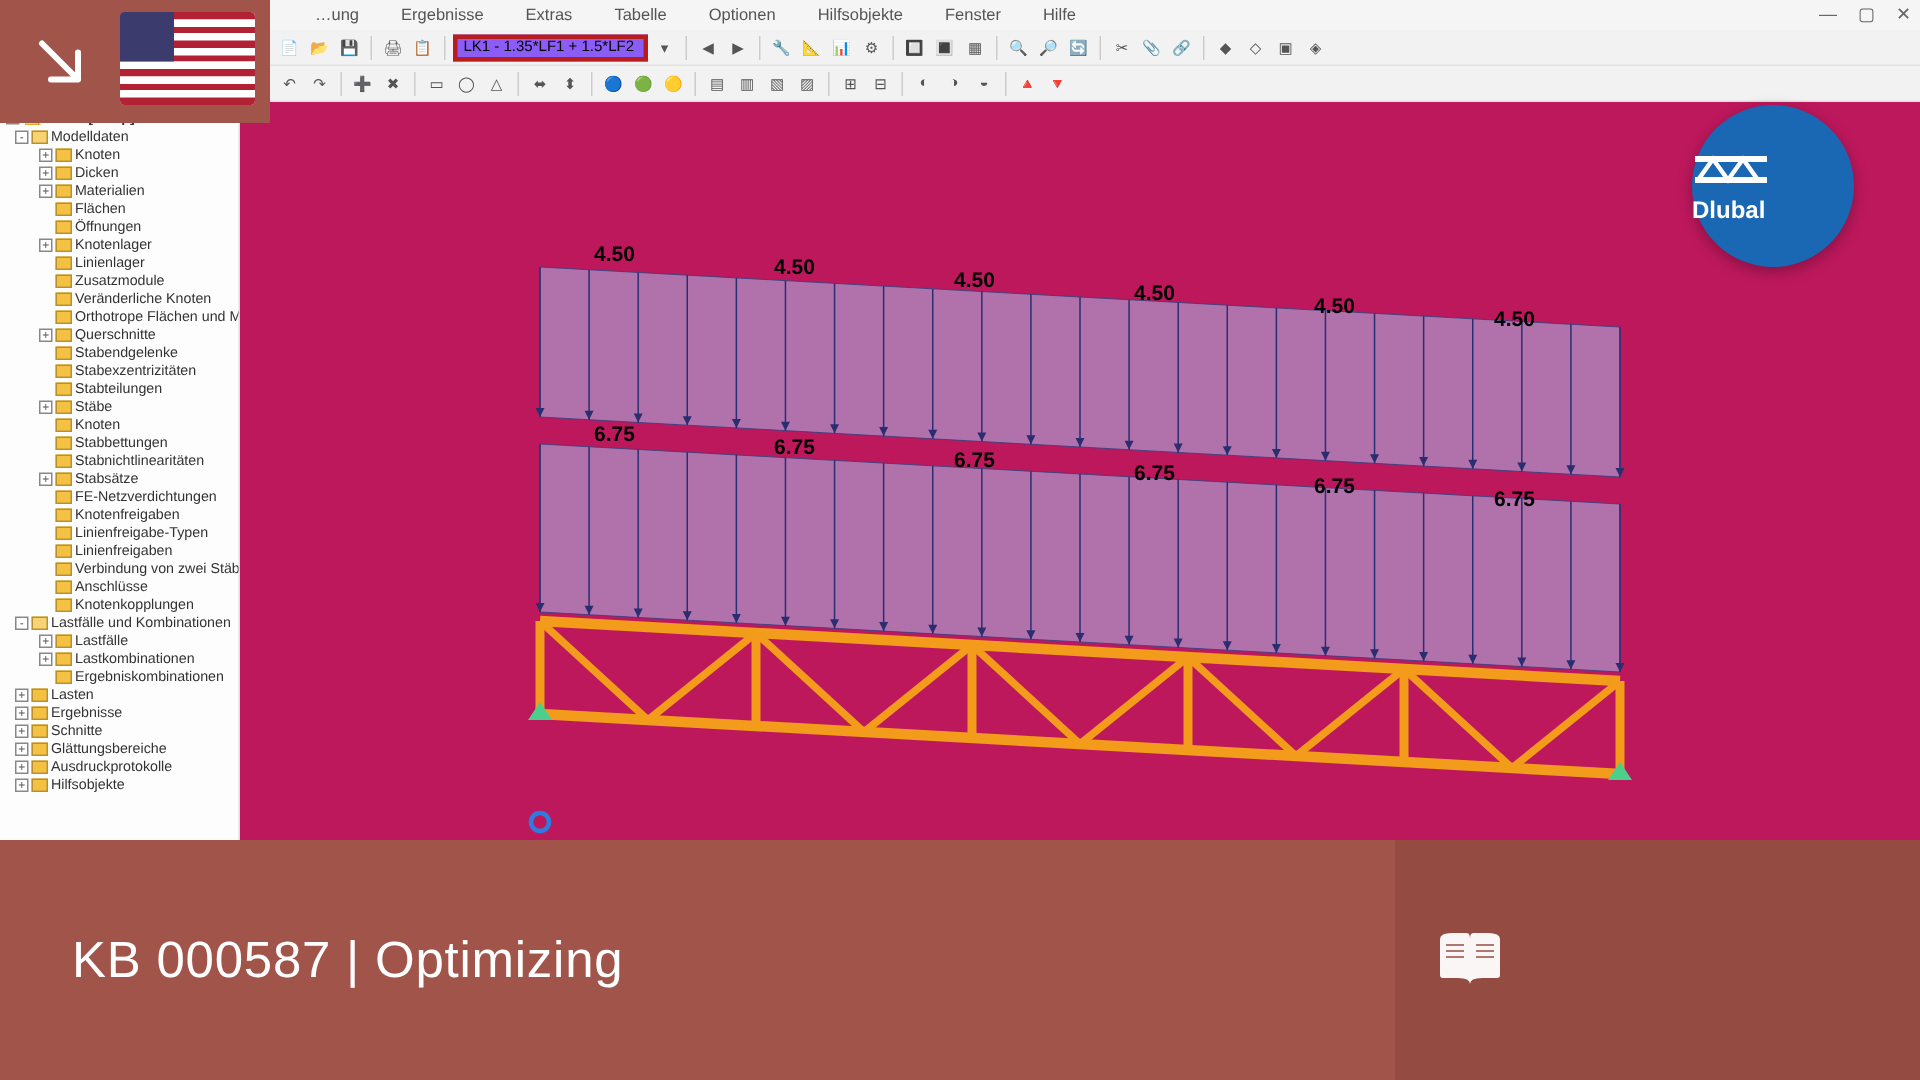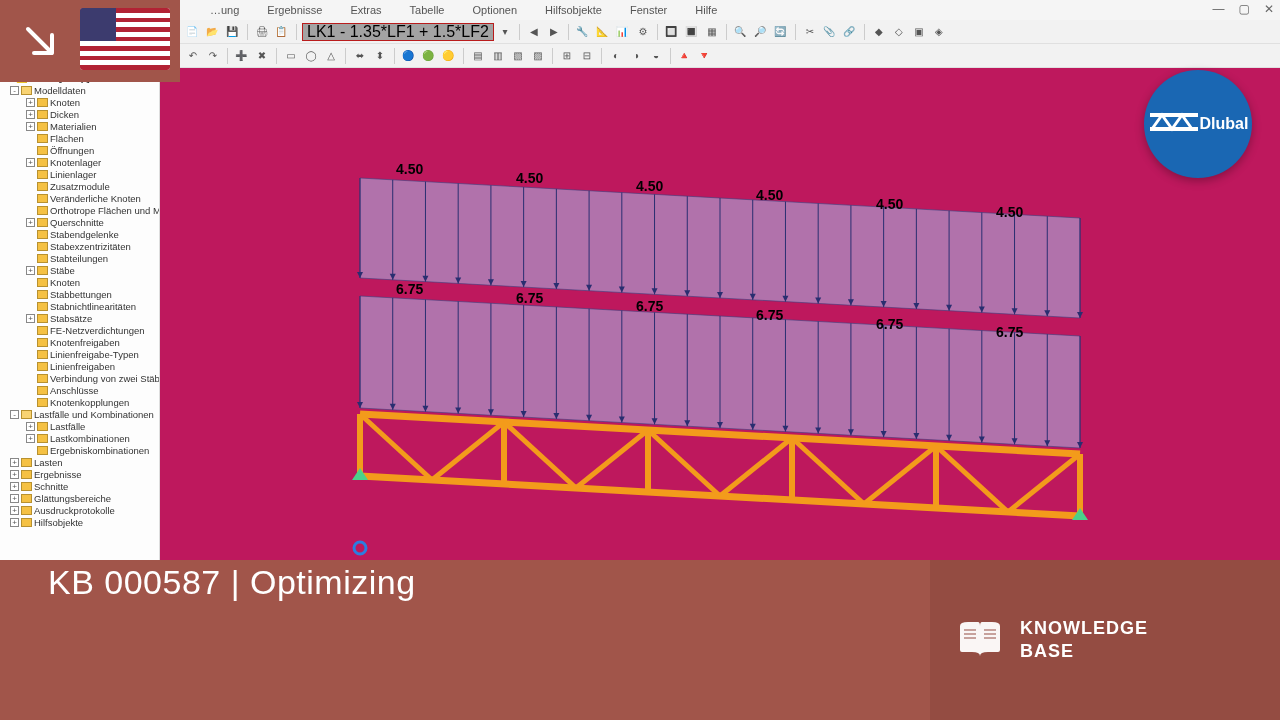--- a/index.html
+++ b/index.html
@@ -6,21 +6,21 @@
   body { width: 1280px; height: 720px; font-family: "Segoe UI", Tahoma, sans-serif; font-size: 11px; background: #fff; overflow: hidden; position: relative; }
 
   
   .menubar { height: 20px; display: flex; align-items: center; padding: 0 6px; gap: 28px; background: #f5f5f5; font-size: 11px; color: #555; }
   .menubar span { cursor: default; }
   .winbtns { position: absolute; right: 6px; top: 2px; display: flex; gap: 14px; color: #666; font-size: 12px; }
 
   .toolbar { height: 24px; background: #f2f2f2; border-bottom: 1px solid #e0e0e0; display: flex; align-items: center; padding: 0 6px; gap: 2px; }
   .toolbar .tbtn { width: 18px; height: 18px; display: inline-flex; align-items: center; justify-content: center; font-size: 10px; color: #555; }
   .toolbar .sep { width: 1px; height: 16px; background: #ccc; margin: 0 3px; }
-  .load-combo { height: 18px; min-width: 130px; border: 1px solid #b91c1c; background: #a3a3a3; font-size: 16px; padding: 0 4px; display: inline-flex; align-items: center; }
+  .load-combo { height: 18px; min-width: 130px; border: 3px solid #b91c1c; background: #8b5cf6; font-size: 10px; padding: 0 4px; display: inline-flex; align-items: center; }
 
   .content { display: flex; height: 516px; }
 
   
 
   
   .sidebar { width: 160px; background: #fdfdfd; border-right: 1px solid #ddd; overflow: hidden; font-size: 9.5px; color: #333; padding-top: 3px; }
   .tree-root { font-weight: bold; padding: 1px 4px; display: flex; align-items: center; gap: 3px; }
   .tree { list-style: none; padding-left: 10px; }
   .tree li { padding: 0.5px 0; white-space: nowrap; display: flex; align-items: center; gap: 2px; }
@@ -35,26 +35,26 @@
   .truss-svg { position: absolute; left: 160px; top: 80px; width: 800px; height: 420px; }
 
   
   .topcover { position: absolute; left:0; top:0; width: 180px; height: 82px; background: #a1554a; }
   .arrowbox { position: absolute; left:0; top:0; width:80px; height:82px; background:#a1554a; display:flex; align-items:center; justify-content:center; }
   .arrowbox svg { width: 40px; height: 40px; }
   .flagbox { position:absolute; left:80px; top:8px; width:90px; height:62px; background:#fff; border-radius:3px; overflow:hidden; }
   .flag-stripe { height: 4.77px; }
   .flag-canton { position:absolute; left:0; top:0; width:36px; height:33.4px; background:#3c3b6e; }
 
-  .dlubal-badge { position:absolute; right: 28px; top: 70px; width: 108px; height: 108px; border-radius: 50%; background: #1a67b3; display:flex; flex-direction:row; align-items:center; justify-content:center; color:#fff; font-weight:600; box-shadow: 0 3px 10px rgba(0,0,0,0.3); }
+  .dlubal-badge { position:absolute; right: 44px; top: 70px; width: 108px; height: 108px; border-radius: 50%; background: #1a67b3; display:flex; flex-direction:column; align-items:flex-start; justify-content:center; color:#fff; font-weight:600; box-shadow: 0 3px 10px rgba(0,0,0,0.3); }
   .dlubal-badge svg { margin-bottom:4px; }
   .dlubal-badge span { font-size: 16px; }
 
   
-  .footer { position:absolute; left:0; bottom:0; width:100%; height:160px; background:#a1554a; display:flex; }
+  .footer { position:absolute; left:0; bottom:0; width:100%; height:160px; background:#a1554a; display:flex; align-items:center; }
   .footer-title { color:#fff; font-size: 34px; font-weight:300; padding-left: 48px; line-height:1.3; flex:1; letter-spacing: 0.5px; font-family: "Segoe UI Light","Segoe UI",sans-serif;}
   .footer-right { width: 350px; height:100%; background:#944c42; display:flex; align-items:center; gap:18px; padding-left:28px; }
   .footer-right .book { width:44px; height:40px; }
   .footer-right .kb { color:#fff; font-weight:700; font-size:18px; line-height:1.3; letter-spacing:1px; }
 </style>
 </head>
 <body>
 
 <div class="menubar">
   <span style="width:176px;"></span>
@@ -521,18 +521,14 @@
     <svg class="book" viewBox="0 0 44 40">
       <path d="M2 6 Q2 2 10 2 L20 2 Q22 2 22 6 L22 36 Q22 32 14 32 L4 32 Q2 32 2 30 Z" fill="#fff" opacity="0.95"></path>
       <path d="M42 6 Q42 2 34 2 L24 2 Q22 2 22 6 L22 36 Q22 32 30 32 L40 32 Q42 32 42 30 Z" fill="#fff" opacity="0.95"></path>
       <line x1="6" y1="10" x2="18" y2="10" stroke="#944c42" stroke-width="1"></line>
       <line x1="6" y1="14" x2="18" y2="14" stroke="#944c42" stroke-width="1"></line>
       <line x1="6" y1="18" x2="18" y2="18" stroke="#944c42" stroke-width="1"></line>
       <line x1="26" y1="10" x2="38" y2="10" stroke="#944c42" stroke-width="1"></line>
       <line x1="26" y1="14" x2="38" y2="14" stroke="#944c42" stroke-width="1"></line>
       <line x1="26" y1="18" x2="38" y2="18" stroke="#944c42" stroke-width="1"></line>
     </svg>
-    <div class="kb">
-      <div>KNOWLEDGE</div>
-      <div>BASE</div>
-    </div>
   </div>
 </div>
 
 </body></html>

